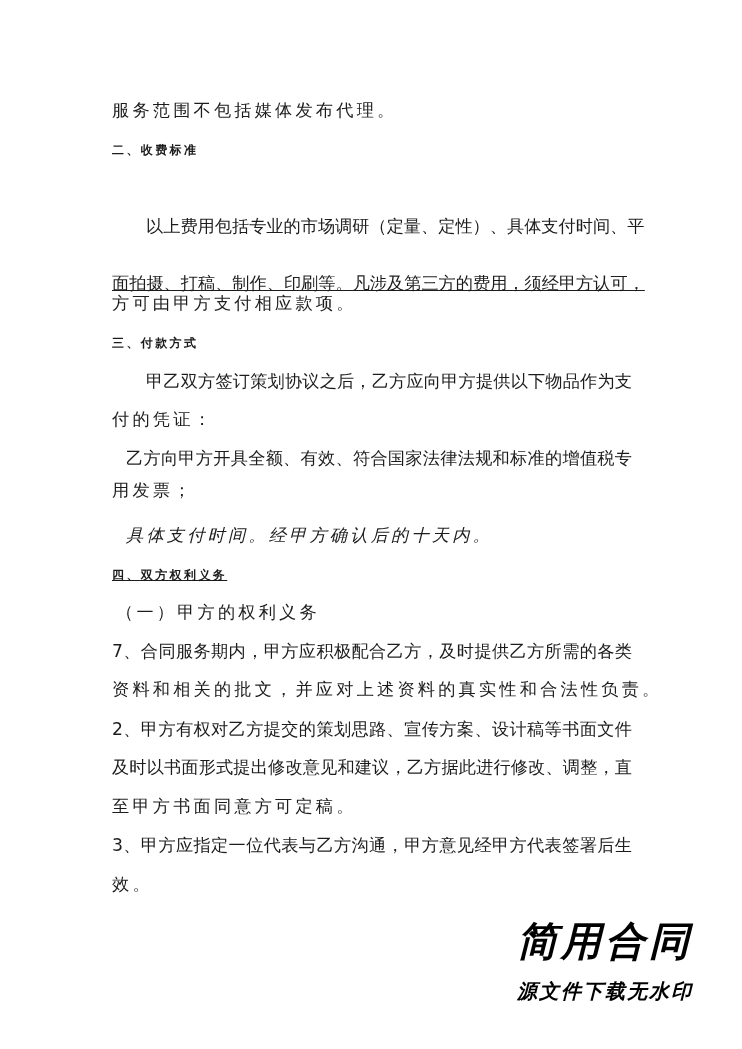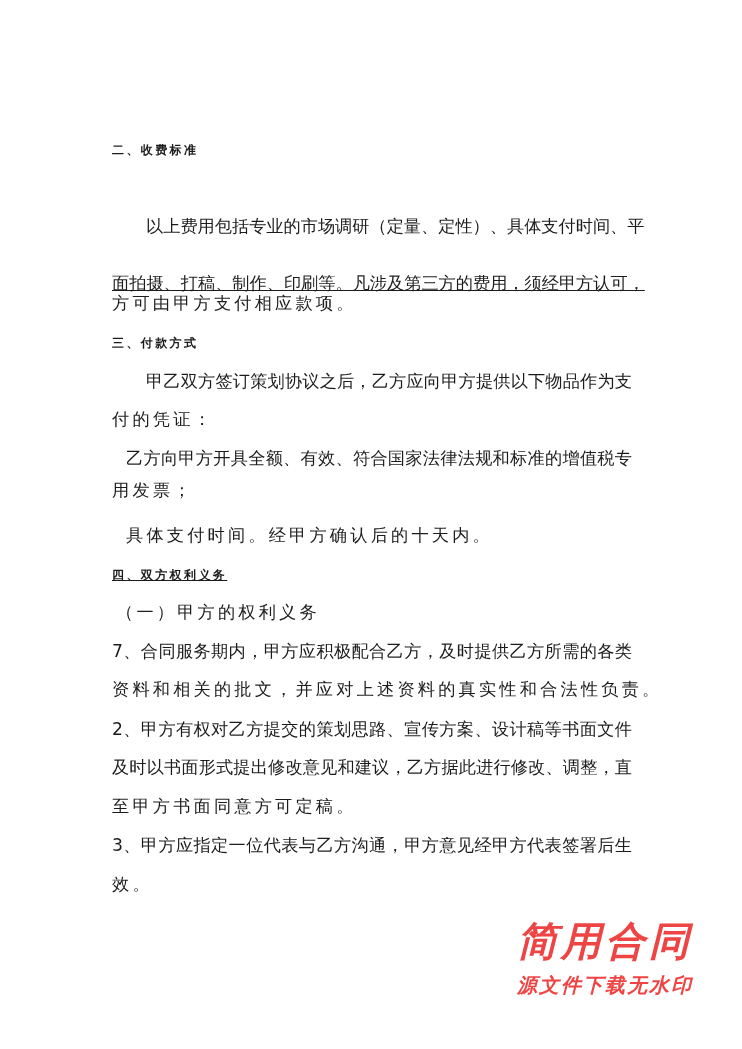--- a/index.html
+++ b/index.html
@@ -49,59 +49,60 @@
       display: inline-block;
       border-bottom: 1.5px solid #1c1c1c;
       height: 20px;
       vertical-align: -2px;
     }
     .watermark {
       position: absolute;
       left: 510px;
       top: 918px;
       width: 190px;
-      color: #ef4444;
+      color: #000000;
       font-style: italic;
       font-weight: bold;
       text-align: center;
     }
     .watermark .wm-title {
       font-size: 40px;
       letter-spacing: 4px;
       line-height: 46px;
       display: block;
     }
     .watermark .wm-sub {
       font-size: 20px;
       letter-spacing: 2px;
       line-height: 30px;
       display: block;
-      margin-top: 6px;
+      margin-top: 12px;
     }
   </style>
 </head>
 <body>
 
 <div class="page">
 
+  <div class="line" style="top:91px;">服务范围不包括媒体发布代理。</div>
 
   <div class="line heading" style="top:131px;">二、收费标准</div>
 
 
   <div class="line indent1 justify" style="top:207px;">以上费用包括专业的市场调研（定量、定性）、具体支付时间、平</div>
   <div class="line justify" style="top:264px;text-decoration:underline;">面拍摄、打稿、制作、印刷等。凡涉及第三方的费用，须经甲方认可，</div>
   <div class="line" style="top:284px;">方可由甲方支付相应款项。</div>
 
   <div class="line heading" style="top:324px;">三、付款方式</div>
 
   <div class="line indent1 justify" style="top:362px;">甲乙双方签订策划协议之后，乙方应向甲方提供以下物品作为支</div>
   <div class="line" style="top:400px;">付的凭证：</div>
   <div class="line indent-small justify" style="top:439px;">乙方向甲方开具全额、有效、符合国家法律法规和标准的增值税专</div>
   <div class="line" style="top:471px;">用发票；</div>
-  <div class="line indent-small" style="top:516px;">具体支付时间。经甲方确认后的十天内。</div>
+  <div class="line indent-small" style="top:516px;font-style:italic;">具体支付时间。经甲方确认后的十天内。</div>
 
   <div class="line heading" style="top:556px;text-decoration:underline;">四、双方权利义务</div>
 
   <div class="line indent-small" style="top:593px; left:116px;">（一）甲方的权利义务</div>
 
   <div class="line justify" style="top:632px;">7、合同服务期内，甲方应积极配合乙方，及时提供乙方所需的各类</div>
   <div class="line" style="top:670px;">资料和相关的批文，并应对上述资料的真实性和合法性负责。</div>
 
   <div class="line justify" style="top:710px;">2、甲方有权对乙方提交的策划思路、宣传方案、设计稿等书面文件</div>
   <div class="line justify" style="top:748px;">及时以书面形式提出修改意见和建议，乙方据此进行修改、调整，直</div>

